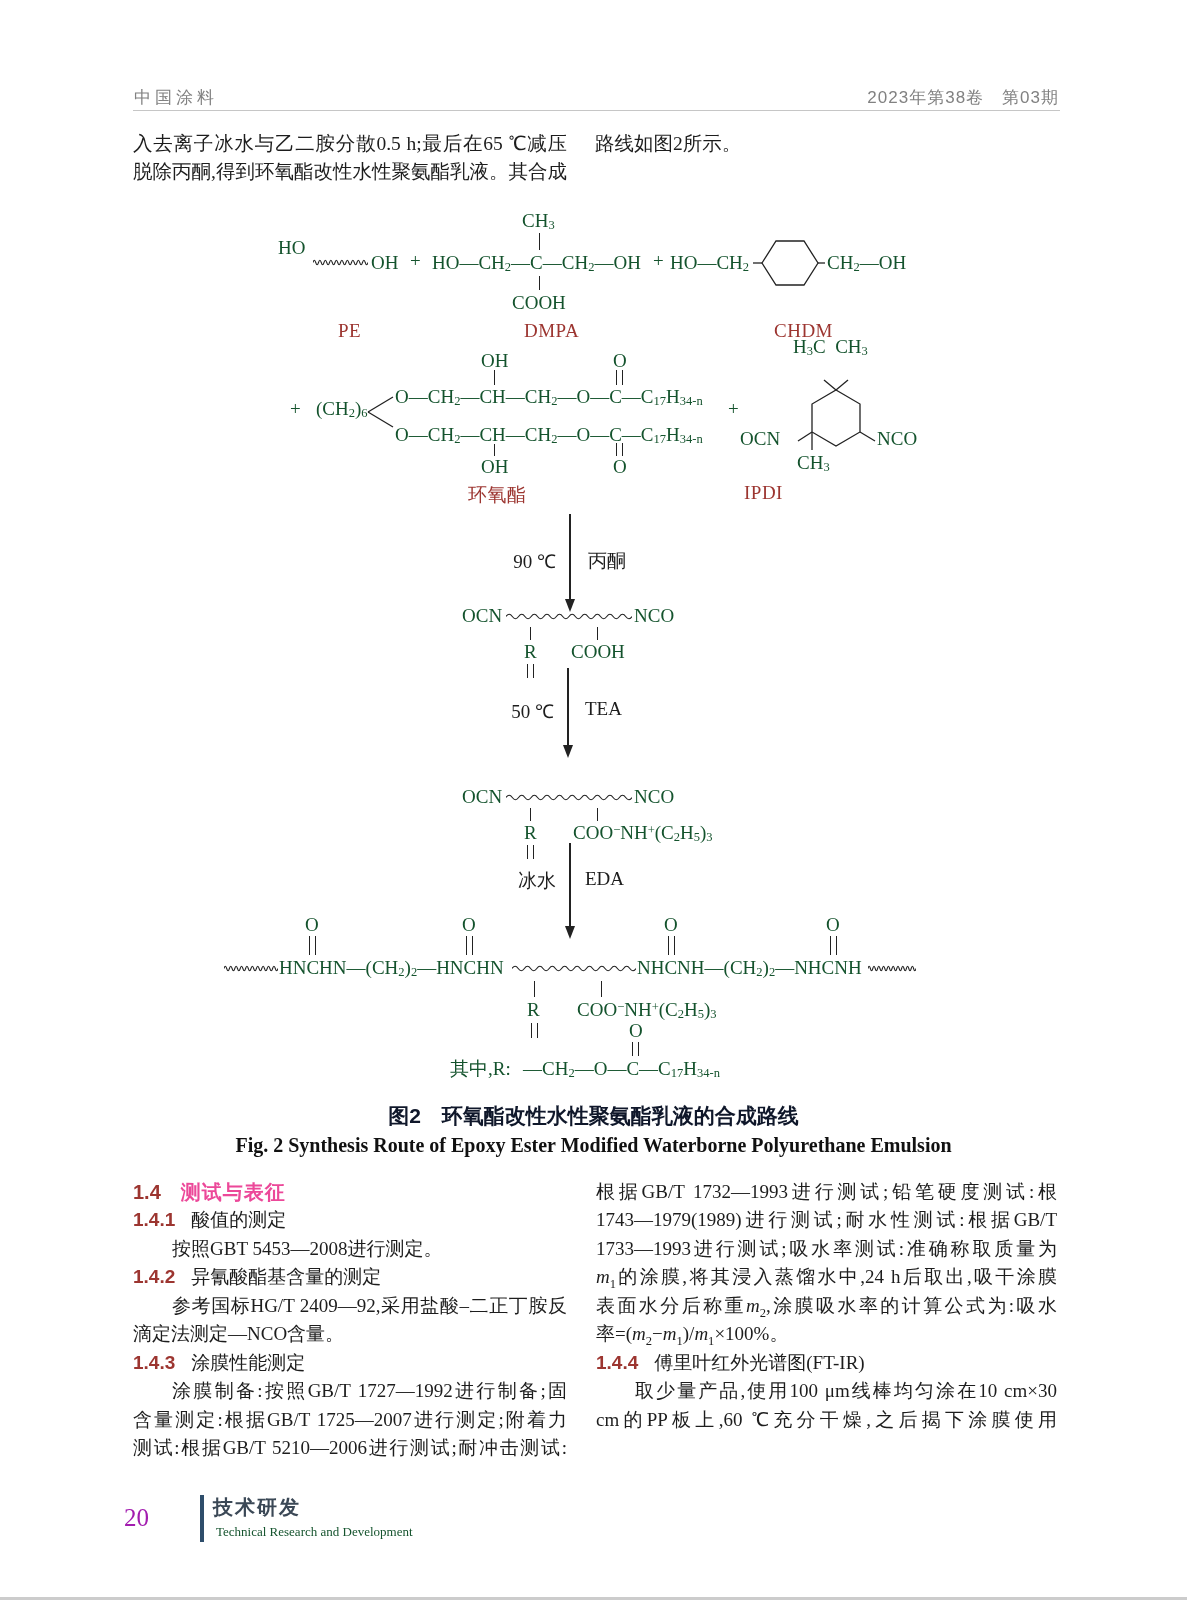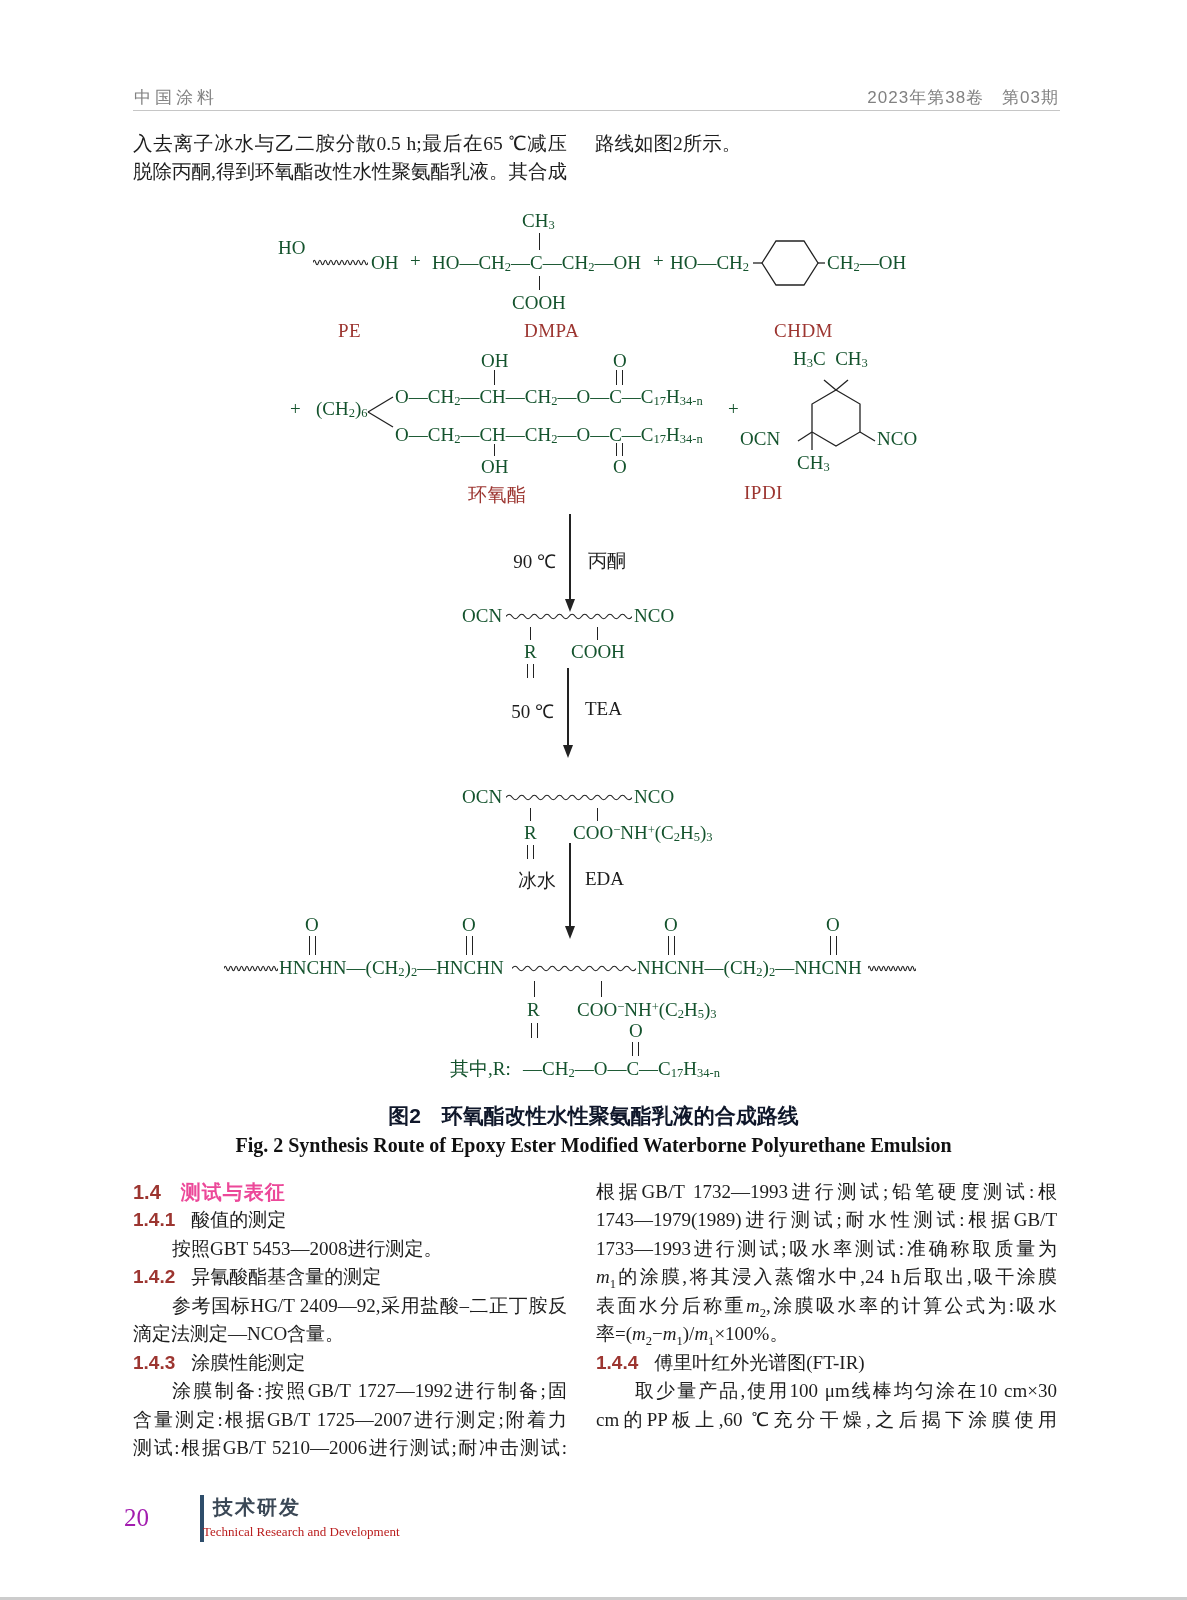--- a/index.html
+++ b/index.html
@@ -52,21 +52,21 @@
   .htext1{font-family:"Liberation Sans",sans-serif;font-weight:bold;font-size:20px;
           color:#ec4899;letter-spacing:1px;}
   .hnum2{font-family:"Liberation Sans",sans-serif;font-weight:bold;font-size:19px;
          color:#9c3530;margin-right:16px;}
   .htext2{color:#1d1d1d;}
   
   .pgnum{position:absolute;left:124px;top:1504px;font-size:25px;color:#a21caf;}
   .fbar{position:absolute;left:200px;top:1495px;width:3.5px;height:47px;background:#2e4d6b;}
   .ftitle{position:absolute;left:213px;top:1494px;font-family:"Liberation Sans",sans-serif;
           font-weight:bold;font-size:20px;color:#3b4856;letter-spacing:2px;}
-  .fsub{position:absolute;left:203px;top:1524px;font-size:13px;color:#b91c1c;text-align:right;}
+  .fsub{position:absolute;left:216px;top:1524px;font-size:13px;color:#14532d;text-align:right;}
   .bottom-edge{position:absolute;left:0;right:0;bottom:0;height:3px;background:#cccccc;}
 </style>
 </head>
 <body>
 
 <div class="page">
 
   <div class="journal">中国涂料</div>
   <div class="issue">2023年第38卷　第03期</div>
   <div class="hrule"></div>
@@ -112,21 +112,21 @@
   <span class="f" style="left:481px;top:350px">OH</span>
   <div class="vb" style="left:494px;top:370px;height:15px"></div>
   <span class="f" style="left:613px;top:350px">O</span>
   <div class="db" style="left:616px;top:370px;height:15px"></div>
   <span class="f" style="left:395px;top:424px">O—CH<sub>2</sub>—CH—CH<sub>2</sub>—O—C—C<sub>17</sub>H<sub>34-n</sub></span>
   <span class="f" style="left:481px;top:456px">OH</span>
   <div class="vb" style="left:494px;top:444px;height:12px"></div>
   <span class="f" style="left:613px;top:456px">O</span>
   <div class="db" style="left:616px;top:443px;height:13px"></div>
   <span class="f" style="left:728px;top:398px">+</span>
-  <span class="f" style="left:793px;top:348px">H<sub>3</sub>C  CH<sub>3</sub></span>
+  <span class="f" style="left:793px;top:336px">H<sub>3</sub>C  CH<sub>3</sub></span>
   <svg class="struct" style="left:790px;top:378px" width="96" height="78">
     <polygon points="46,12 70,26 70,54 46,68 22,54 22,26"></polygon>
     <line x1="46" y1="12" x2="34" y2="2"></line>
     <line x1="46" y1="12" x2="58" y2="2"></line>
     <line x1="22" y1="54" x2="8" y2="63"></line>
     <line x1="22" y1="54" x2="22" y2="72"></line>
     <line x1="70" y1="54" x2="85" y2="63"></line>
   </svg>
   <span class="f" style="left:740px;top:428px">OCN</span>
   <span class="f" style="left:797px;top:452px">CH<sub>3</sub></span>

